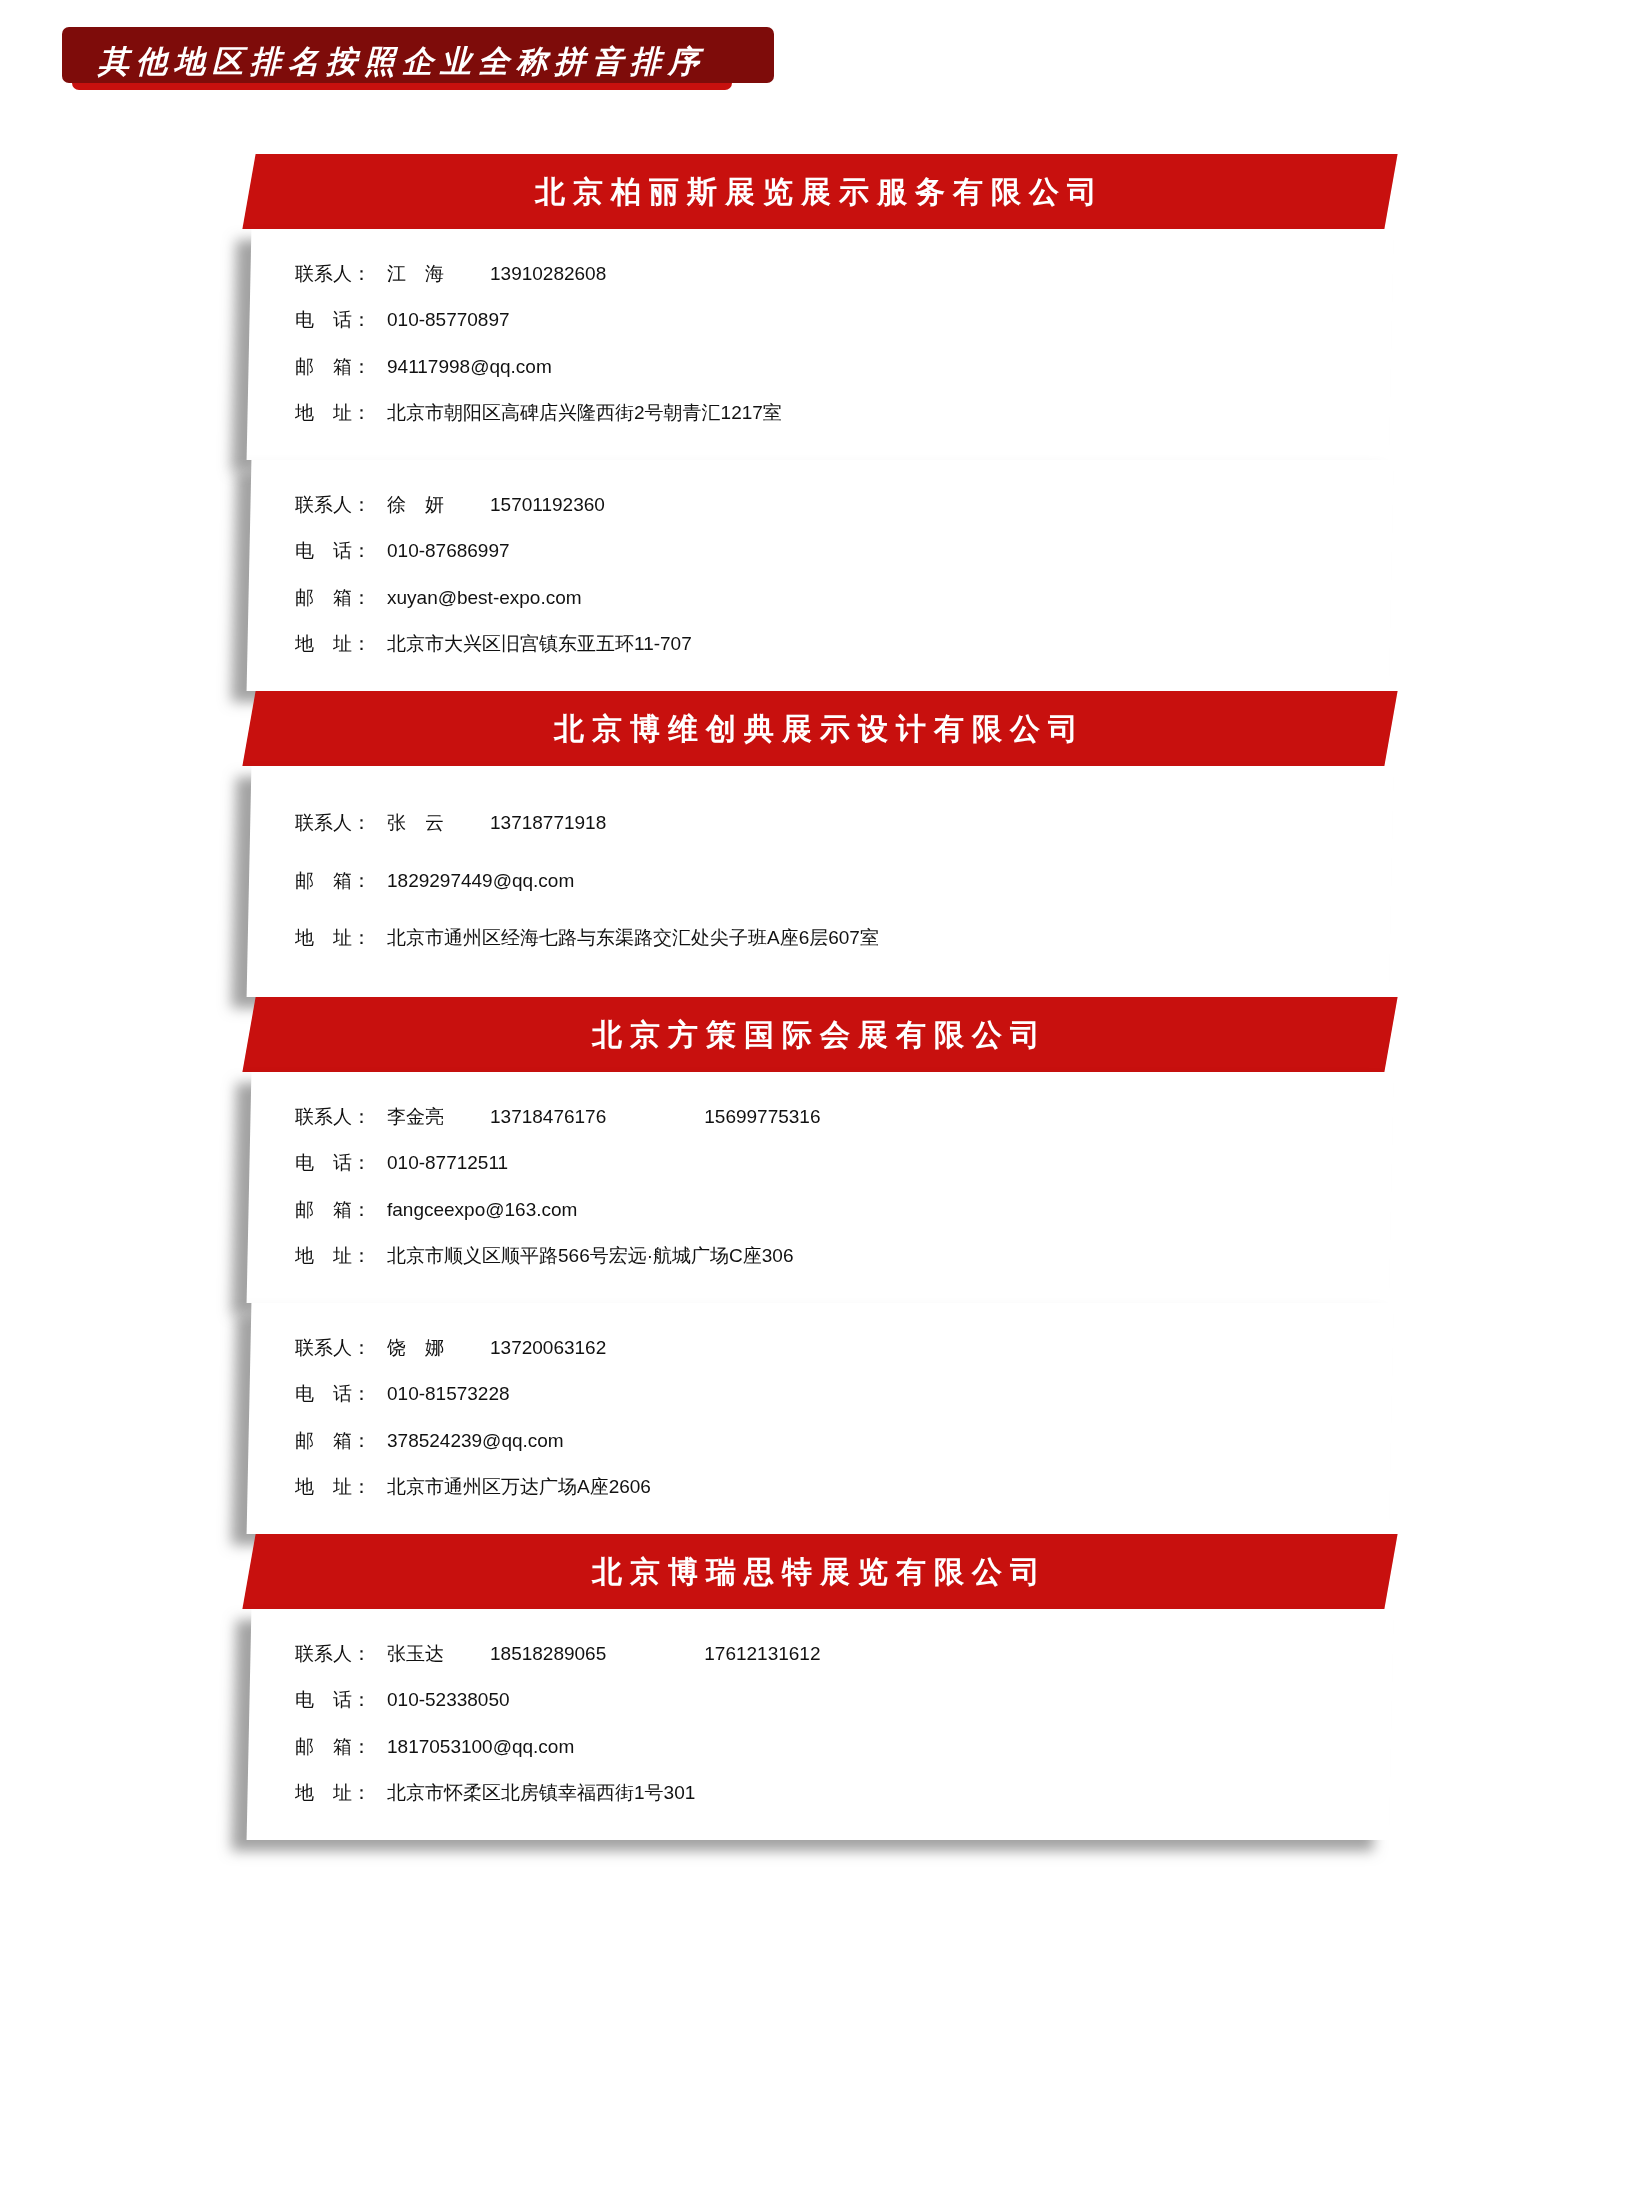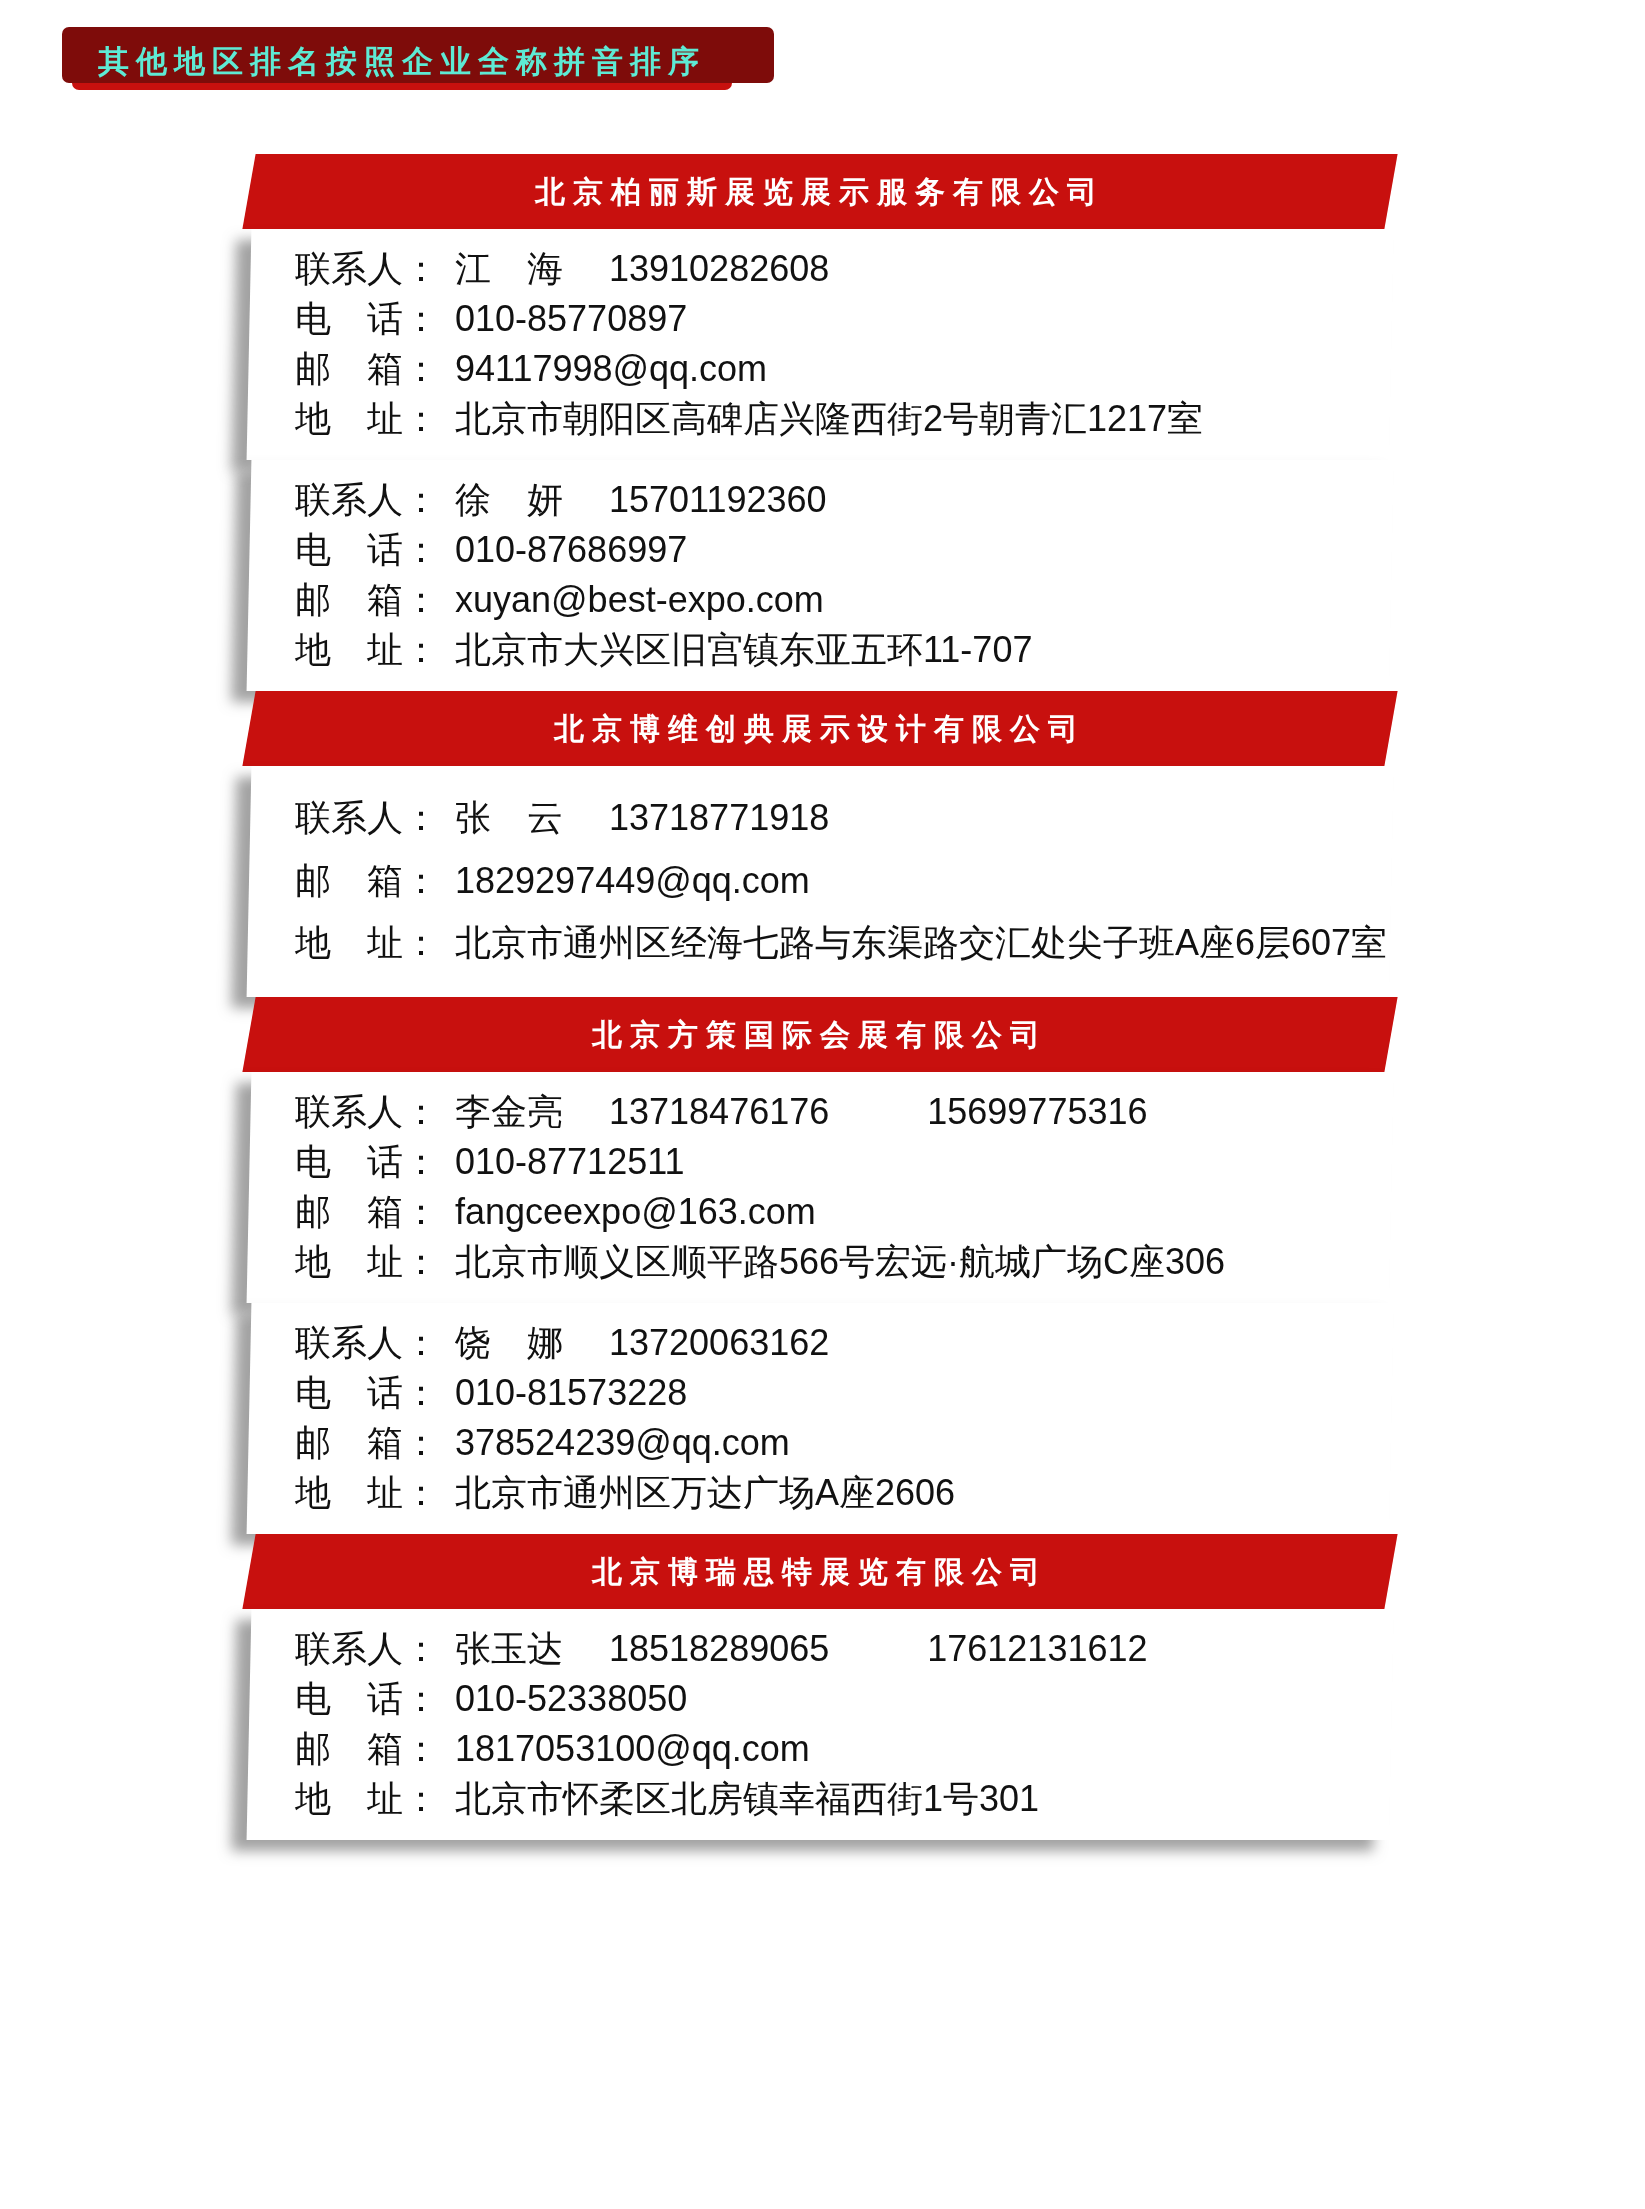--- a/index.html
+++ b/index.html
@@ -32,22 +32,23 @@
     border-radius:7px;
     z-index:-1;
     box-sizing:content-box;
   }
   .banner-title {
     display:block;
     line-height:56px;
     font-size:31px;
     font-weight:bold;
     letter-spacing:7px;
-    color:#5eead4;
+    color:#ffffff;
     white-space:nowrap;
+    font-style:italic;
   }
 
   
   .card-list {
     position:absolute;
     left:249px; top:154px;
     width:1142px;
   }
   .card { position:relative; }
 
@@ -82,21 +83,21 @@
     position:relative;
     height:100%;
     display:flex;
     flex-direction:column;
     justify-content:space-evenly;
     padding:10px 30px 12px 46px;
   }
   .row {
     display:flex;
     align-items:center;
-    font-size:36px;
+    font-size:19px;
     line-height:1.15;
     white-space:nowrap;
   }
   .label { margin-right:16px; white-space:pre; }
   .row > .value ~ .value { margin-left:46px; }
   .row > .value ~ .value ~ .value { margin-left:98px; }
 </style>
 </head>
 <body>
 

